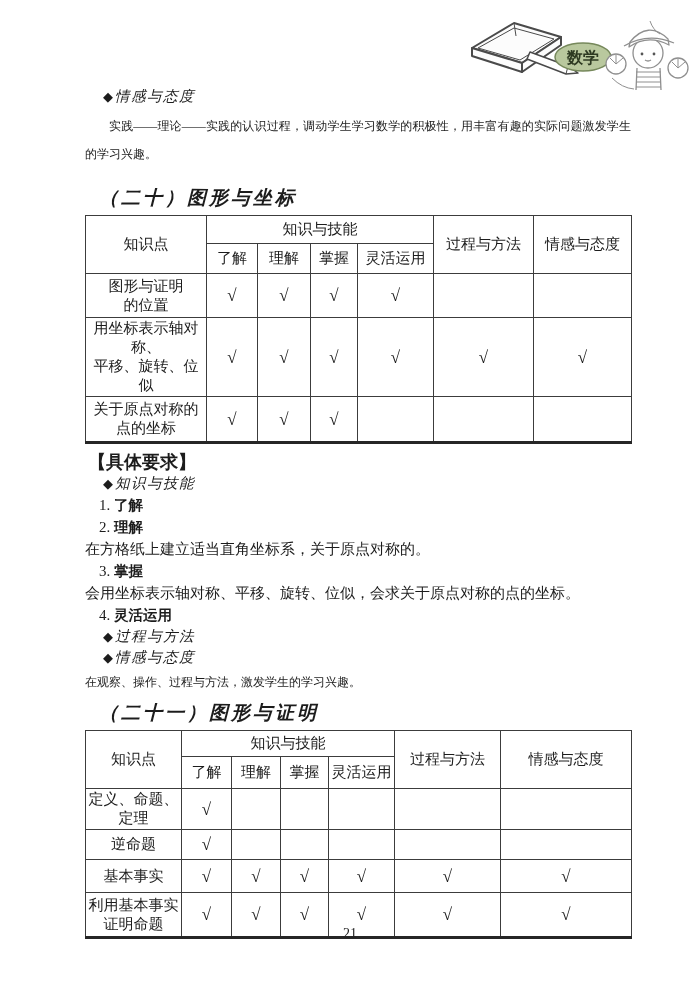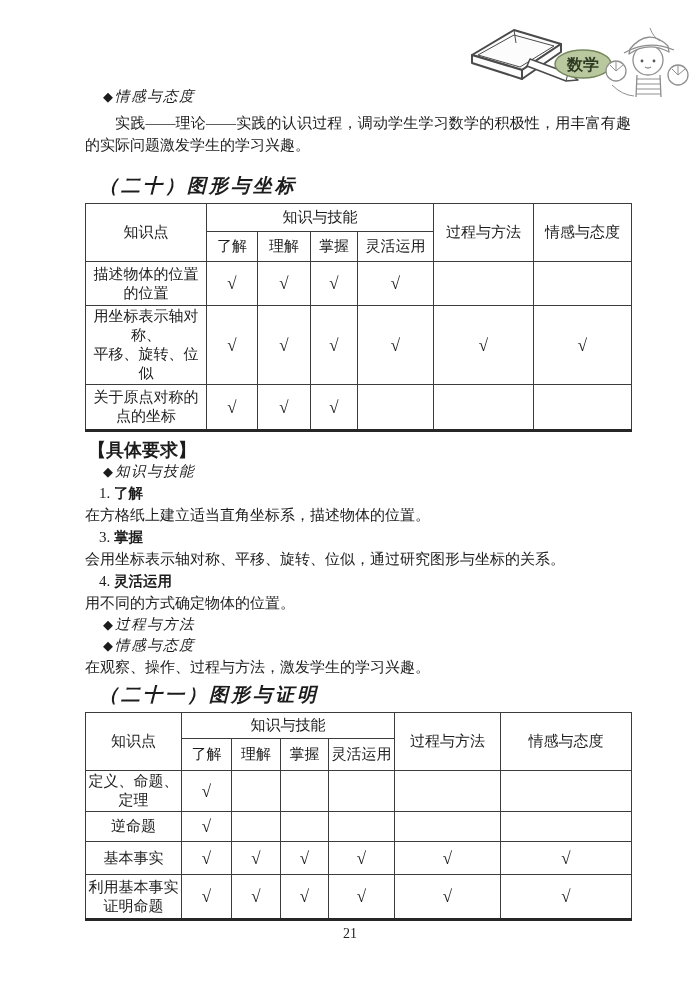--- a/index.html
+++ b/index.html
@@ -5,33 +5,33 @@
   * { margin:0; padding:0; box-sizing:border-box; }
   html,body { background:#e8e8e8; }
   .page {
     position:relative;
     width:700px; height:986px;
     background:#ffffff;
     font-family:"Liberation Serif","DejaVu Serif",serif;
     color:#1c1c1c;
     overflow:hidden;
   }
-  .illustration { position:absolute; top:19px; right:8px; width:228px; height:84px; }
+  .illustration { position:absolute; top:12px; right:8px; width:228px; height:84px; }
   .content { position:absolute; left:85px; top:86px; width:546px; }
 
   .bullet-head {
     font-family:"DejaVu Serif","Liberation Serif",serif;
     font-weight:normal; font-style:italic;
     font-size:14.5px; letter-spacing:1.5px;
     height:21px; line-height:21px;
     padding-left:18px;
   }
   .bullet-head .diamond { font-style:normal; font-size:13px; letter-spacing:2px; }
 
-  .para { font-size:15px; line-height:22px; text-align:justify; }
+  .para { font-size:12px; line-height:28px; text-align:justify; }
   .para.indent { text-indent:2em; }
 
   .sec-title {
     font-family:"DejaVu Serif","Liberation Serif",serif;
     font-weight:bold; font-style:italic;
     font-size:19px; letter-spacing:3px;
     height:29px; line-height:29px;
     padding-left:14px;
   }
 
@@ -124,21 +124,21 @@
         <td rowspan="2" class="hdr">过程与方法</td>
         <td rowspan="2" class="hdr">情感与态度</td>
       </tr>
       <tr style="height:30px">
         <td class="hdr">了解</td>
         <td class="hdr">理解</td>
         <td class="hdr">掌握</td>
         <td class="hdr">灵活运用</td>
       </tr>
       <tr style="height:44px">
-        <td class="rowlabel">描述物体的位置
+        <td class="rowlabel">图形与证明
 的位置</td>
         <td class="check">√</td>
         <td class="check">√</td>
         <td class="check">√</td>
         <td class="check">√</td>
         <td class="check"></td>
         <td class="check"></td>
       </tr>
       <tr style="height:48px">
         <td class="rowlabel">用坐标表示轴对称、
@@ -167,33 +167,36 @@
 
     <div class="bullet-head">
       <span class="diamond">◆</span><span>知识与技能</span>
     </div>
 
     <div class="item-head">
       <span>1.</span>
       <span class="lbl">了解</span>
     </div>
 
-    <div class="item-body">在方格纸上建立适当直角坐标系，描述物体的位置。</div>
+    <div class="item-head">
+      <span>2.</span>
+      <span class="lbl">理解</span>
+    </div>
+    <div class="item-body">在方格纸上建立适当直角坐标系，关于原点对称的。</div>
 
     <div class="item-head">
       <span>3.</span>
       <span class="lbl">掌握</span>
     </div>
-    <div class="item-body">会用坐标表示轴对称、平移、旋转、位似，通过研究图形与坐标的关系。</div>
+    <div class="item-body">会用坐标表示轴对称、平移、旋转、位似，会求关于原点对称的点的坐标。</div>
 
     <div class="item-head">
       <span>4.</span>
       <span class="lbl">灵活运用</span>
     </div>
-    <div class="item-body">用不同的方式确定物体的位置。</div>
 
     <div class="bullet-head">
       <span class="diamond">◆</span><span>过程与方法</span>
     </div>
 
     <div class="bullet-head">
       <span class="diamond">◆</span><span>情感与态度</span>
     </div>
     <div class="para">在观察、操作、过程与方法，激发学生的学习兴趣。</div>
 

